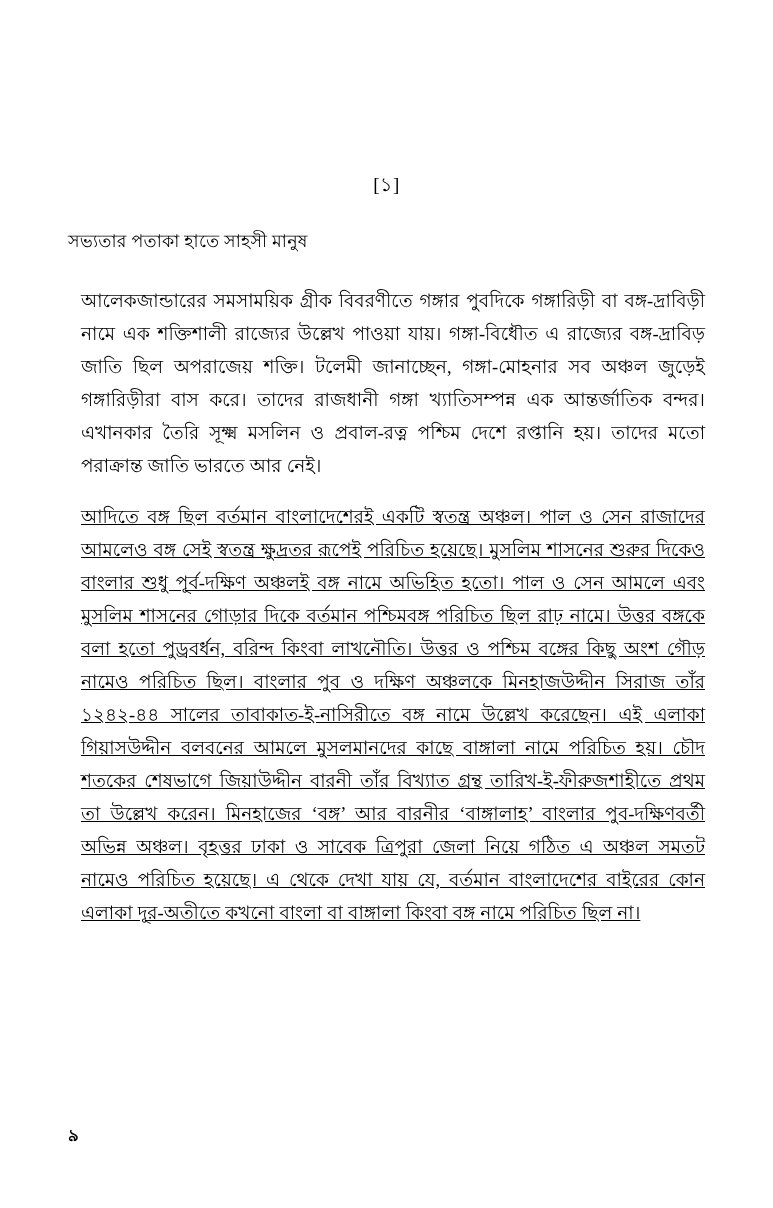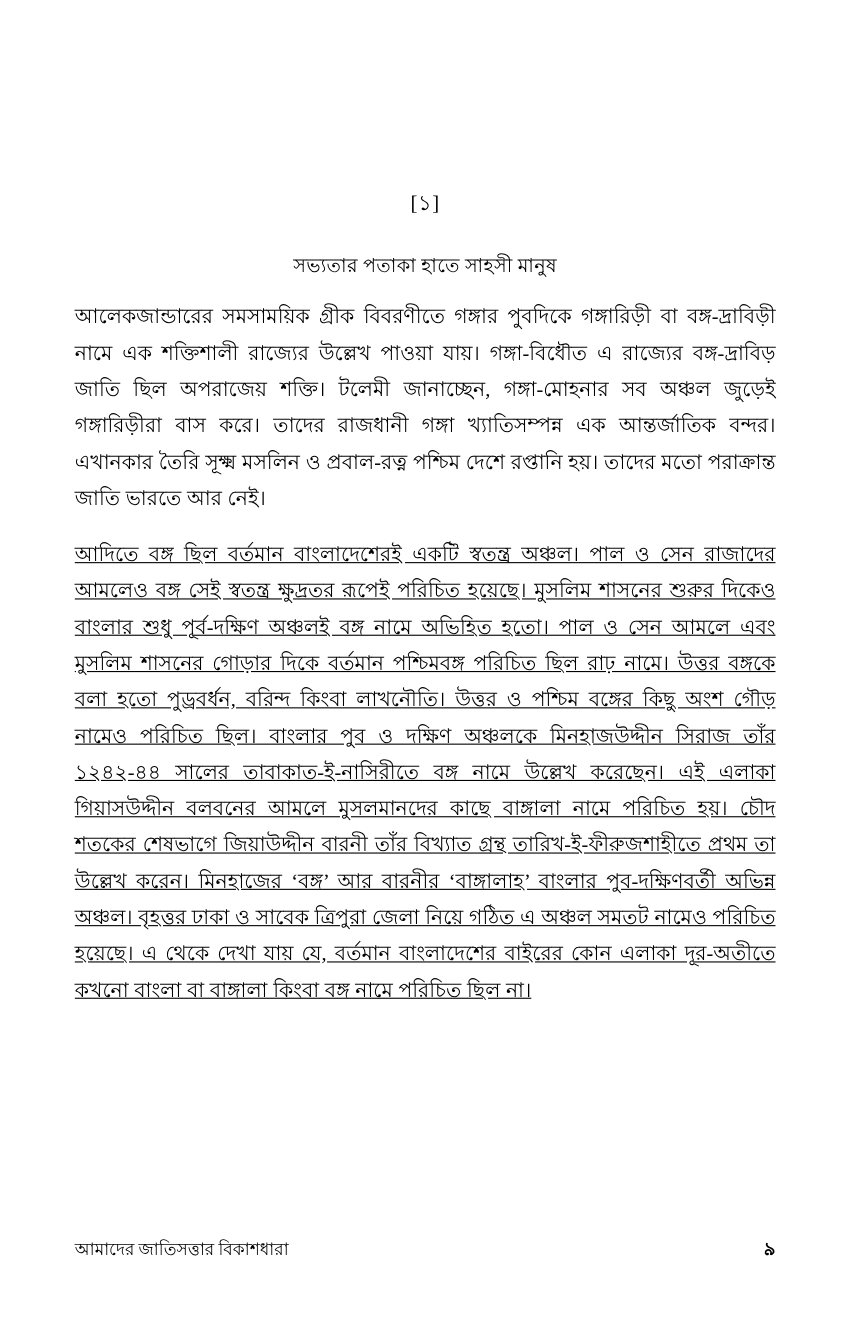--- a/index.html
+++ b/index.html
@@ -31,32 +31,32 @@
     width: 637px;
   }
   .chapter-number {
     text-align: center;
     font-size: 19px;
     letter-spacing: 0.5px;
     margin: 0 0 26px 0;
     font-weight: normal;
   }
   .chapter-title {
-    text-align: center;
+    text-align: left;
     font-size: 17.5px;
-    margin: 0 0 16px 0;
+    margin: 0 0 28px 0;
     font-weight: normal;
     letter-spacing: 0.3px;
   }
   p.body-par {
     font-size: 18.5px;
     line-height: 33px;
     text-align: justify;
     text-justify: inter-word;
-    margin: 0 0 18px 0;
+    margin: 0 0 18px 13px;
     word-spacing: 0.5px;
   }
   p.body-par:last-child {
     margin-bottom: 0;
     text-decoration: underline;
   }
   .footer {
     position: absolute;
     left: 68px;
     right: 68px;
@@ -82,17 +82,16 @@
     <div class="chapter-number">[১]</div>
 
     <div class="chapter-title">সভ্যতার পতাকা হাতে সাহসী মানুষ</div>
 
     <p class="body-par">আলেকজান্ডারের সমসাময়িক গ্রীক বিবরণীতে গঙ্গার পুবদিকে গঙ্গারিড়ী বা বঙ্গ-দ্রাবিড়ী নামে এক শক্তিশালী রাজ্যের উল্লেখ পাওয়া যায়। গঙ্গা-বিধৌত এ রাজ্যের বঙ্গ-দ্রাবিড় জাতি ছিল অপরাজেয় শক্তি। টলেমী জানাচ্ছেন, গঙ্গা-মোহনার সব অঞ্চল জুড়েই গঙ্গারিড়ীরা বাস করে। তাদের রাজধানী গঙ্গা খ্যাতিসম্পন্ন এক আন্তর্জাতিক বন্দর। এখানকার তৈরি সূক্ষ্ম মসলিন ও প্রবাল-রত্ন পশ্চিম দেশে রপ্তানি হয়। তাদের মতো পরাক্রান্ত জাতি ভারতে আর নেই।</p>
 
     <p class="body-par">আদিতে বঙ্গ ছিল বর্তমান বাংলাদেশেরই একটি স্বতন্ত্র অঞ্চল। পাল ও সেন রাজাদের আমলেও বঙ্গ সেই স্বতন্ত্র ক্ষুদ্রতর রূপেই পরিচিত হয়েছে। মুসলিম শাসনের শুরুর দিকেও বাংলার শুধু পূর্ব-দক্ষিণ অঞ্চলই বঙ্গ নামে অভিহিত হতো। পাল ও সেন আমলে এবং মুসলিম শাসনের গোড়ার দিকে বর্তমান পশ্চিমবঙ্গ পরিচিত ছিল রাঢ় নামে। উত্তর বঙ্গকে বলা হতো পুড্রবর্ধন, বরিন্দ কিংবা লাখনৌতি। উত্তর ও পশ্চিম বঙ্গের কিছু অংশ গৌড় নামেও পরিচিত ছিল। বাংলার পুব ও দক্ষিণ অঞ্চলকে মিনহাজউদ্দীন সিরাজ তাঁর ১২৪২-৪৪ সালের তাবাকাত-ই-নাসিরীতে বঙ্গ নামে উল্লেখ করেছেন। এই এলাকা গিয়াসউদ্দীন বলবনের আমলে মুসলমানদের কাছে বাঙ্গালা নামে পরিচিত হয়। চৌদ শতকের শেষভাগে জিয়াউদ্দীন বারনী তাঁর বিখ্যাত গ্রন্থ তারিখ-ই-ফীরুজশাহীতে প্রথম তা উল্লেখ করেন। মিনহাজের ‘বঙ্গ’ আর বারনীর ‘বাঙ্গালাহ’ বাংলার পুব-দক্ষিণবর্তী অভিন্ন অঞ্চল। বৃহত্তর ঢাকা ও সাবেক ত্রিপুরা জেলা নিয়ে গঠিত এ অঞ্চল সমতট নামেও পরিচিত হয়েছে। এ থেকে দেখা যায় যে, বর্তমান বাংলাদেশের বাইরের কোন এলাকা দূর-অতীতে কখনো বাংলা বা বাঙ্গালা কিংবা বঙ্গ নামে পরিচিত ছিল না।</p>
   </div>
 
   <div class="footer">
-    <div class="footer-title">আমাদের জাতিসত্তার বিকাশধারা</div>
     <div class="footer-page">৯</div>
   </div>
 
 </div>
 
 </body></html>

